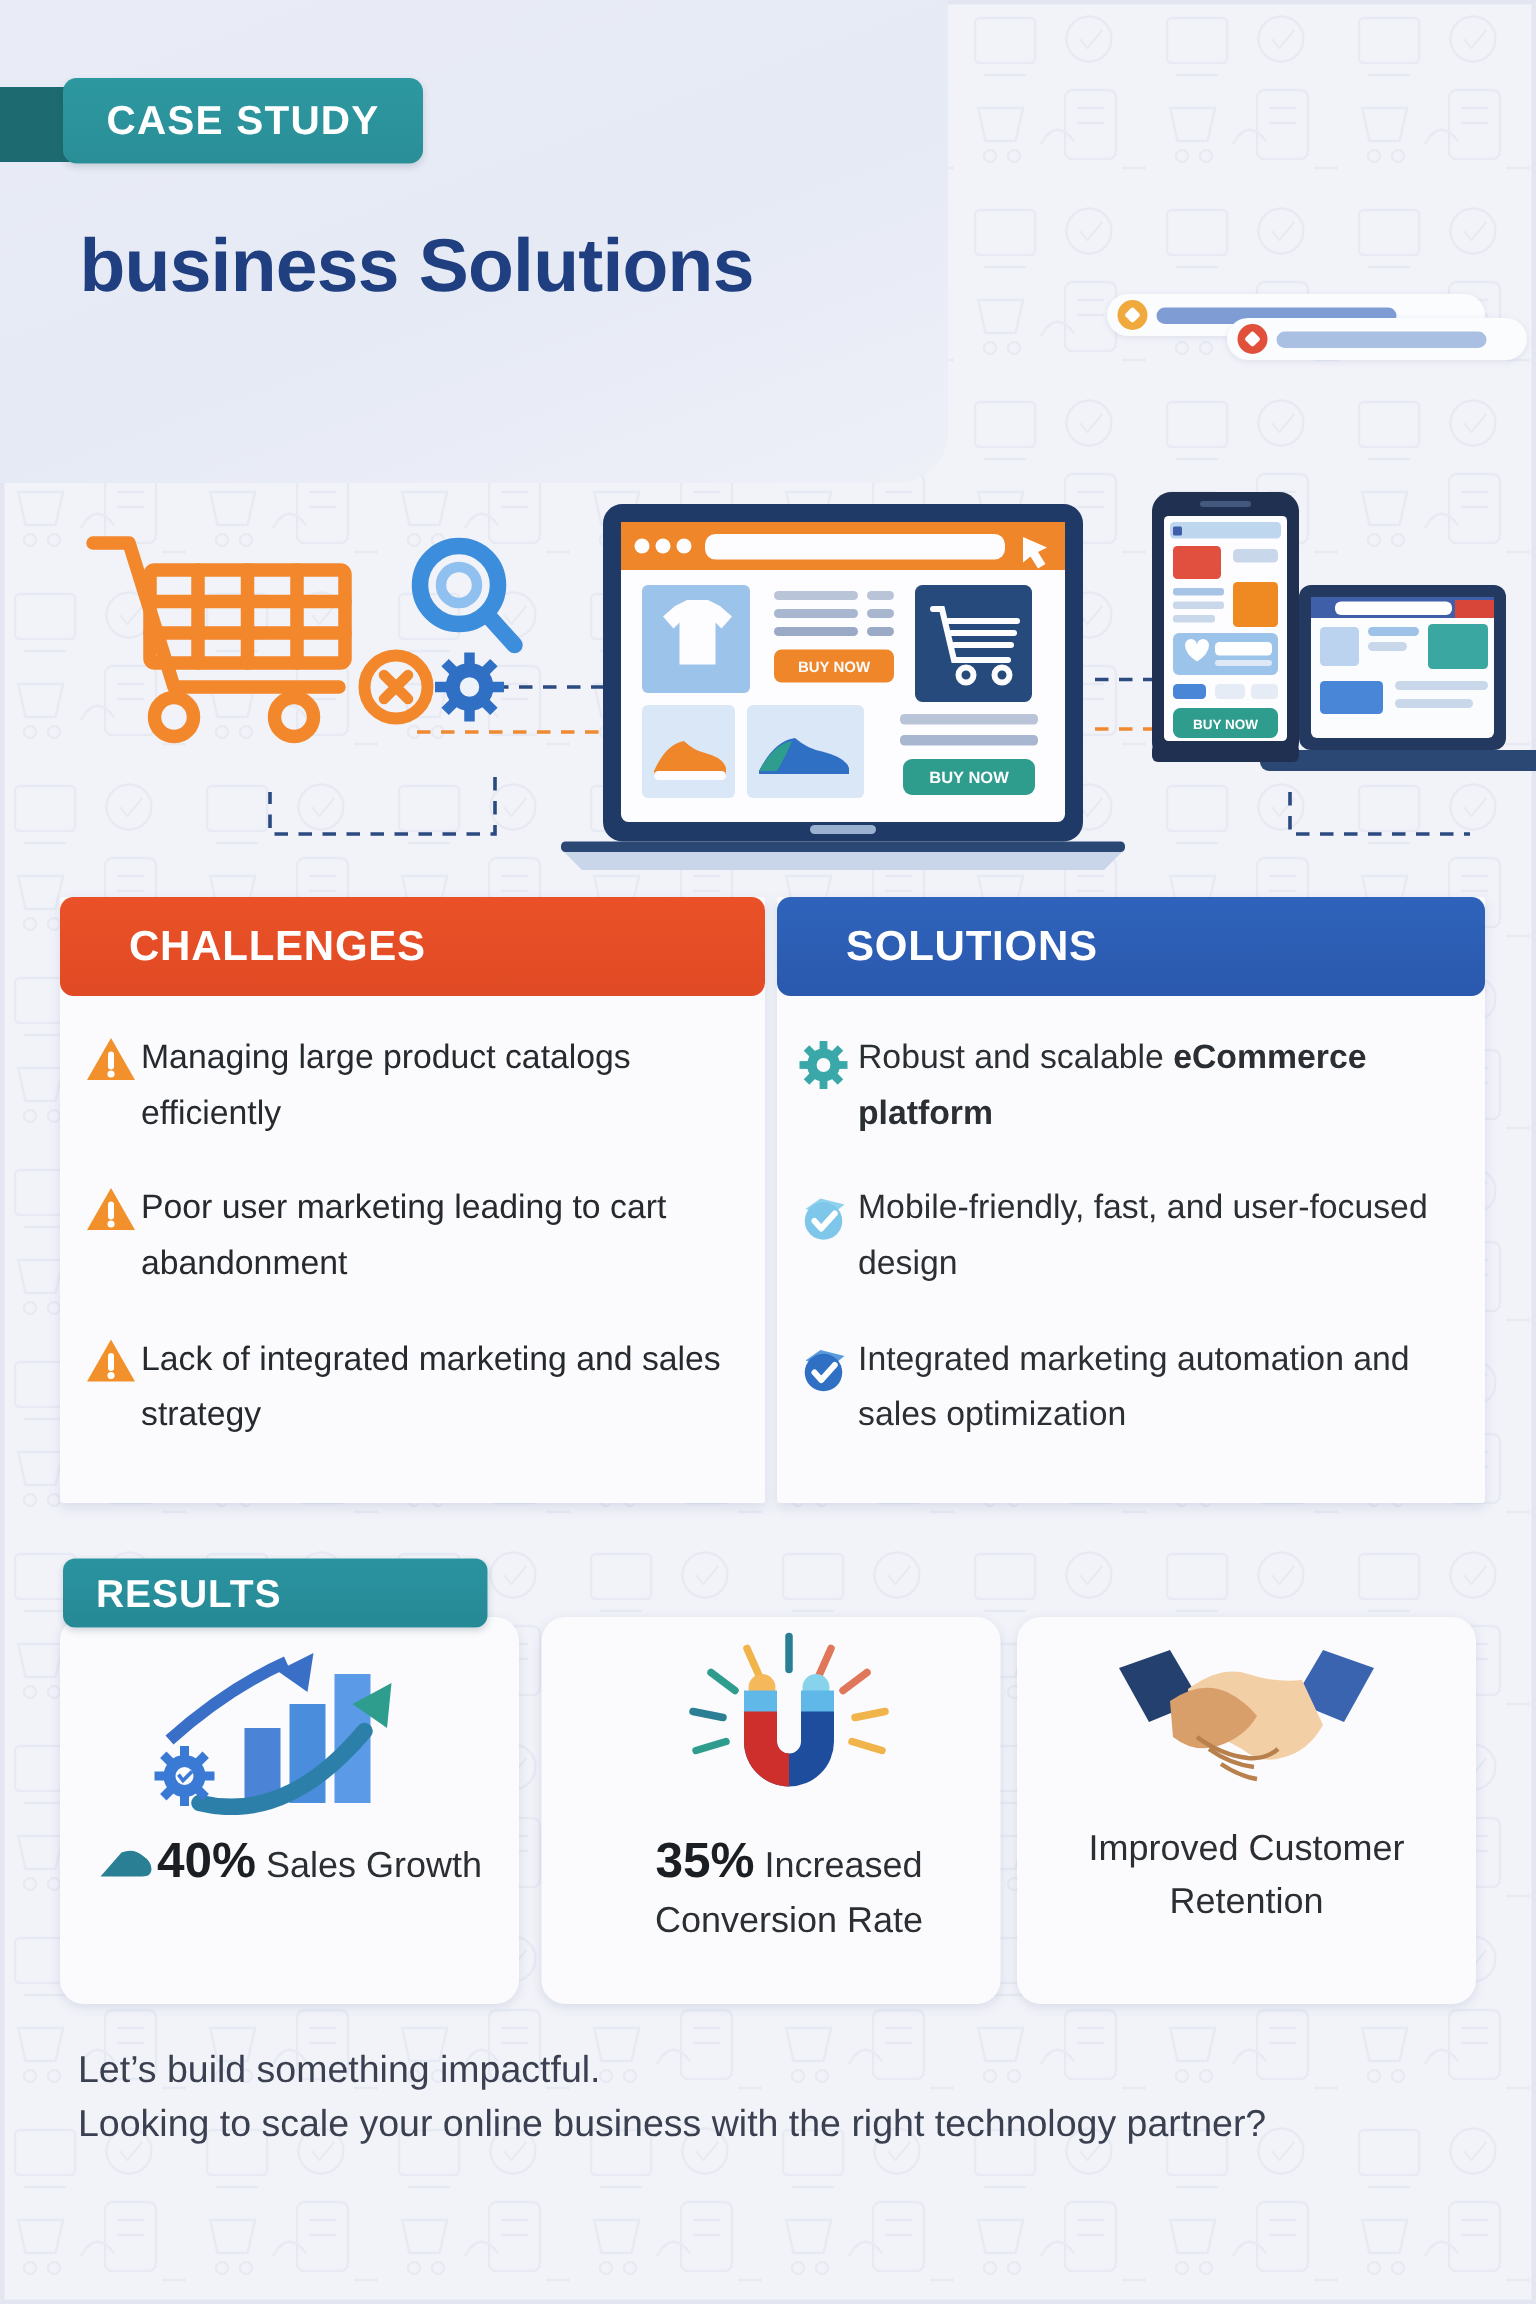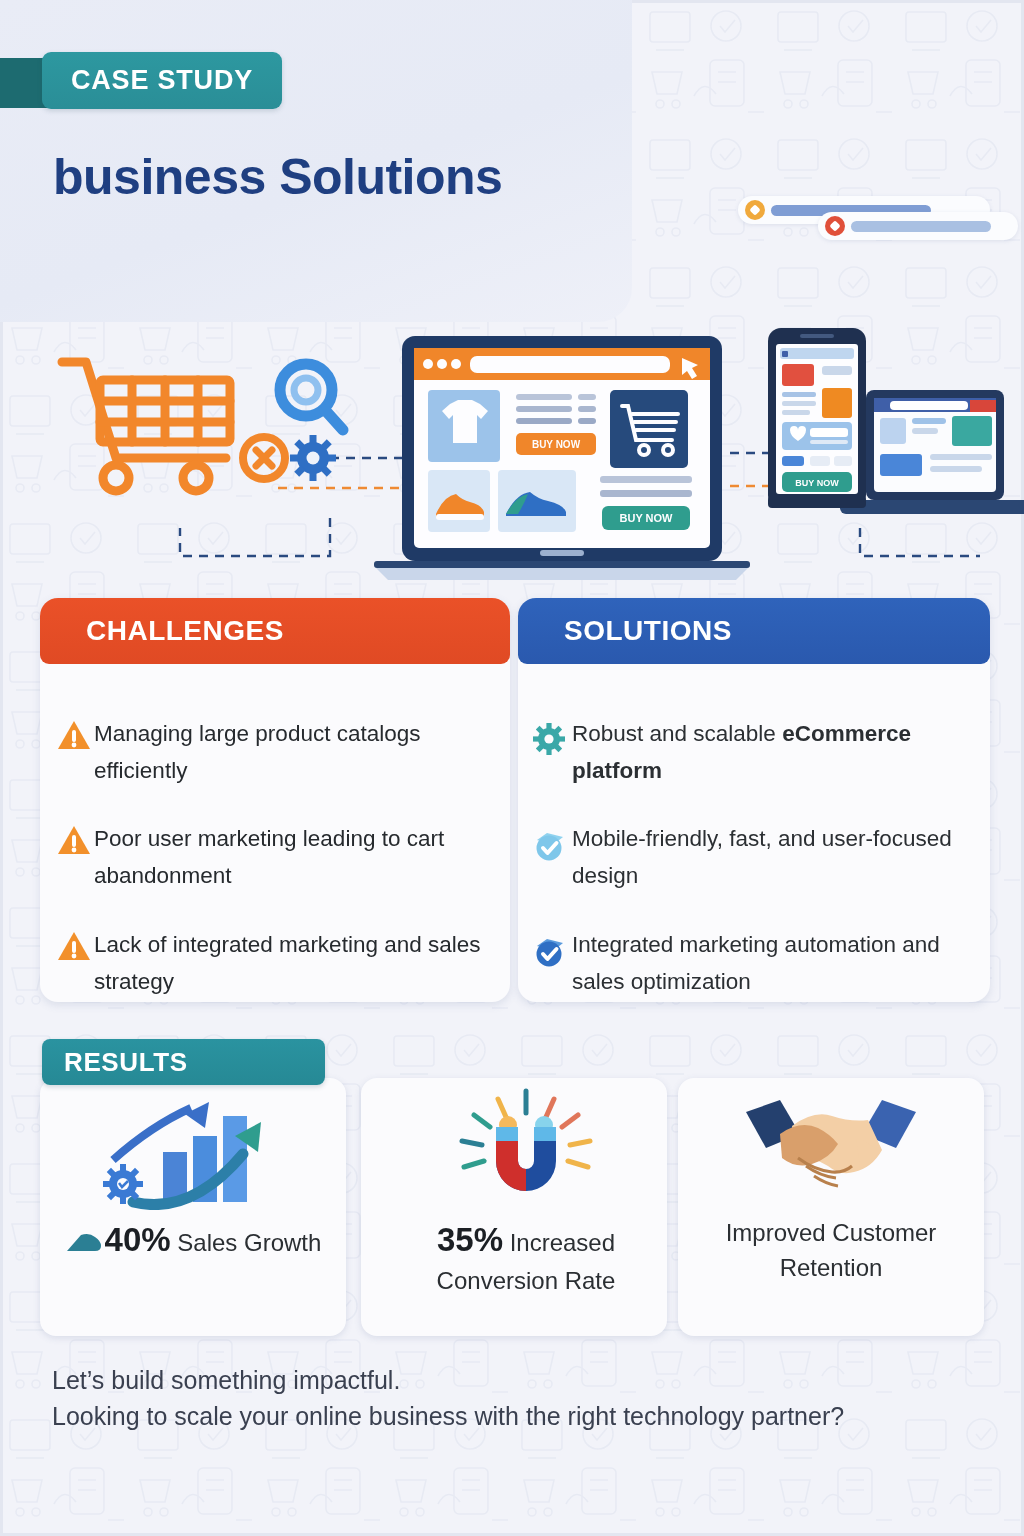--- a/index.html
+++ b/index.html
@@ -73,36 +73,36 @@
   #deco-bar-2 .dot { background:#e0503a; }
   #deco-bar-2 .fill { width: 140px; background: #a9c0e2; }
   .dot .glyph { width:8px; height:8px; background:#fff; border-radius:2px; transform:rotate(45deg); }
 
   
   .hero { position: absolute; left: 0; top: 318px; width: 1024px; height: 282px; }
 
   
   .col-card {
     position: absolute; top: 598px;
-    border-radius: 18px;
+    border-radius: 2px;
     background: #fbfbfd;
     box-shadow: 0 3px 8px rgba(80,100,150,.15);
     overflow: hidden;
   }
   #card-challenges { left: 40px; width: 470px; height: 404px; }
   #card-solutions  { left: 518px; width: 472px; height: 404px; }
   .card-head {
     height: 66px; display: flex; align-items: center; padding-left: 46px;
     border-radius: 9px;
   }
   .card-head span { color:#fff; font-size: 28px; font-weight: bold; letter-spacing:.5px; }
   #head-challenges { background: linear-gradient(180deg,#ea5128 0%, #e04a24 100%); }
   #head-solutions  { background: linear-gradient(180deg,#2f63bb 0%, #2a59ae 100%); }
   .card-body { padding: 20px 16px 0 14px; }
-  .bullet { display: flex; align-items: flex-start; margin-bottom: 24px; margin-top: 29px; }
+  .bullet { display: flex; align-items: flex-start; margin-bottom: 24px; }
   .bullet .ico { flex: none; width: 40px; height: 48px; position: relative; }
   .bullet .txt {
     font-size: 22.5px; line-height: 1.65; color: #262a2e; padding-top: 2px;
   }
   .bullet .txt b { font-weight: bold; }
   .sol .txt { color: #2b2f33; }
 
   
   .results-badge {
     position: absolute; left: 42px; top: 1028px; width: 283px; height: 46px;

